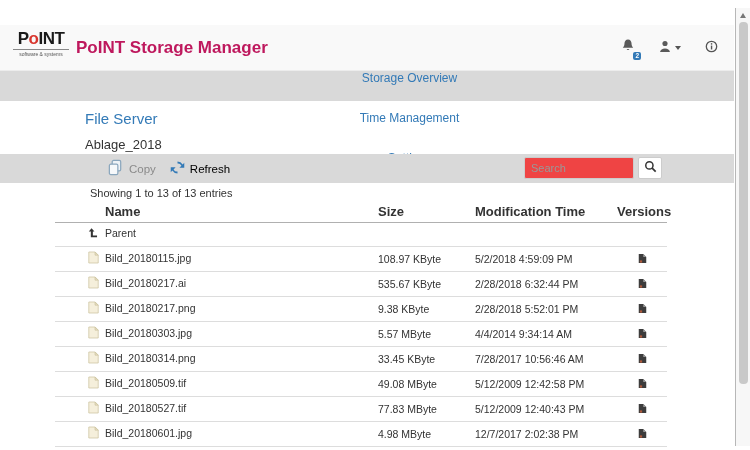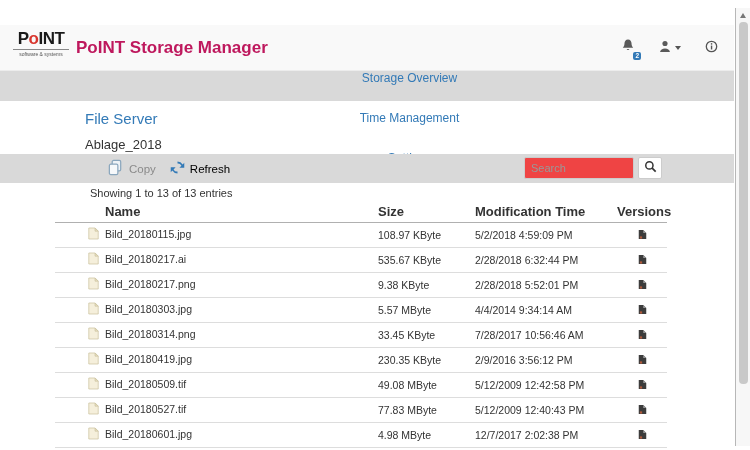--- a/index.html
+++ b/index.html
@@ -155,20 +155,32 @@
         </colgroup>
       <thead>
         <tr>
           <th class="n">Name</th>
           <th>Size</th>
           <th>Modification Time</th>
           <th class="v">Versions</th>
         </tr>
       </thead>
       <tbody id="file-tbody">
+        <tr>
+          <td class="c-name">
+            <span class="icn">
+              <svg width="11" height="12" viewBox="0 0 14 14">
+                <path d="M4.5 1 8.2 5.2H6.2v5h5.3v2.2H3.6V5.2H1z" fill="#333"></path>
+              </svg>
+            </span><span class="nm">Parent</span>
+          </td>
+          <td class="c-size"></td>
+            <td class="c-mod"></td>
+            <td class="c-ver"></td>
+        </tr>
 
   <tr class="data-row">
     <td class="c-name">
       <span class="icn">
         <svg width="11" height="13" viewBox="0 0 14 16">
           <path d="M1 1h8l4 4v10H1z" fill="#f5efdb" stroke="#cfc6a3" stroke-width="1"></path>
           <path d="M9 1v4h4z" fill="#e7dfc0" stroke="#cfc6a3" stroke-width="1"></path>
         </svg>
       </span><span class="nm fname">Bild_20180115.jpg</span>
     </td>
@@ -266,41 +278,20 @@
       <span class="icn">
         <svg width="9" height="11" viewBox="0 0 12 14">
           <path d="M1 1h6l4 4v8H1z" fill="#3c3c3c"></path>
           <path d="M7 1l4 4H7z" fill="#9a9a9a"></path>
           <rect x="2.5" y="9.5" width="3" height="3" fill="#b05a3c"></rect>
         </svg>
       </span>
     </td>
   </tr>
 
-  <tr class="data-row">
-    <td class="c-name">
-      <span class="icn">
-        <svg width="11" height="13" viewBox="0 0 14 16">
-          <path d="M1 1h8l4 4v10H1z" fill="#f5efdb" stroke="#cfc6a3" stroke-width="1"></path>
-          <path d="M9 1v4h4z" fill="#e7dfc0" stroke="#cfc6a3" stroke-width="1"></path>
-        </svg>
-      </span><span class="nm fname">Bild_20180419.jpg</span>
-    </td>
-    <td class="c-size">230.35 KByte</td>
-    <td class="c-mod">2/9/2016 3:56:12 PM</td>
-    <td class="c-ver">
-      <span class="icn">
-        <svg width="9" height="11" viewBox="0 0 12 14">
-          <path d="M1 1h6l4 4v8H1z" fill="#3c3c3c"></path>
-          <path d="M7 1l4 4H7z" fill="#9a9a9a"></path>
-          <rect x="2.5" y="9.5" width="3" height="3" fill="#b05a3c"></rect>
-        </svg>
-      </span>
-    </td>
-  </tr>
 
   <tr class="data-row">
     <td class="c-name">
       <span class="icn">
         <svg width="11" height="13" viewBox="0 0 14 16">
           <path d="M1 1h8l4 4v10H1z" fill="#f5efdb" stroke="#cfc6a3" stroke-width="1"></path>
           <path d="M9 1v4h4z" fill="#e7dfc0" stroke="#cfc6a3" stroke-width="1"></path>
         </svg>
       </span><span class="nm fname">Bild_20180509.tif</span>
     </td>

